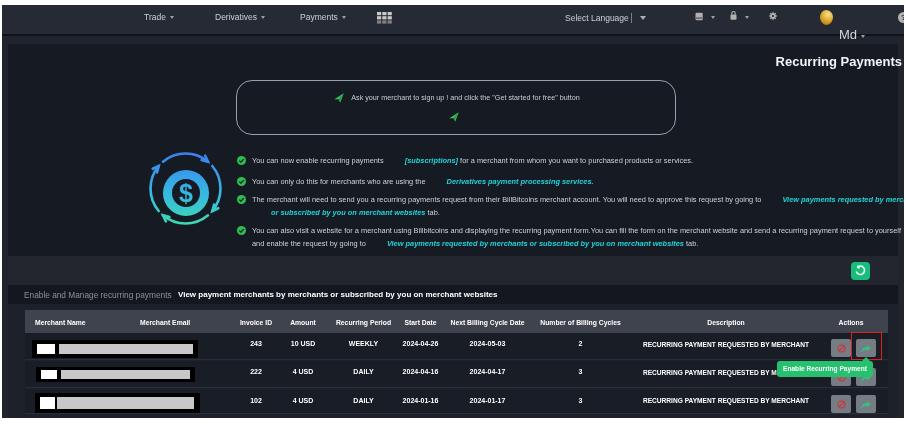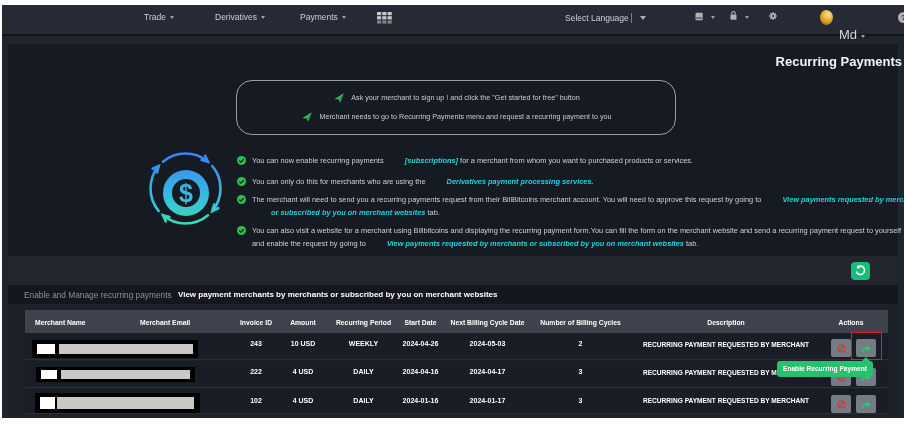--- a/index.html
+++ b/index.html
@@ -102,21 +102,20 @@
         <path d="M0.3,6.2 L9.7,0.3 L6.2,9.7 L4.6,6.2 Z" fill="#38c15a"></path>
         <path d="M4.6,6.2 L9.7,0.3 L5.6,8.4" fill="#2a9445"></path>
       </svg>
       <span>Ask your merchant to sign up ! and click the "Get started for free" button</span>
     </div>
   <div class="ibline" style="top:31px;">
       <svg class="plane" width="10" height="10" viewBox="0 0 10 10">
         <path d="M0.3,6.2 L9.7,0.3 L6.2,9.7 L4.6,6.2 Z" fill="#38c15a"></path>
         <path d="M4.6,6.2 L9.7,0.3 L5.6,8.4" fill="#2a9445"></path>
       </svg>
-      <span>Merchant needs to go to Recurring Payments menu and request a recurring payment to you</span>
     </div>
 </div>
 
 <svg class="abs" style="left:146px; top:150px;" width="80" height="80" viewBox="0 0 80 80">
   <defs>
     <linearGradient id="g1" x1="0" y1="0" x2="0" y2="80" gradientUnits="userSpaceOnUse">
       <stop offset="0" stop-color="#3b7cf2"></stop>
       <stop offset="0.55" stop-color="#36b9e2"></stop>
       <stop offset="1" stop-color="#3fe0a8"></stop>
     </linearGradient>

